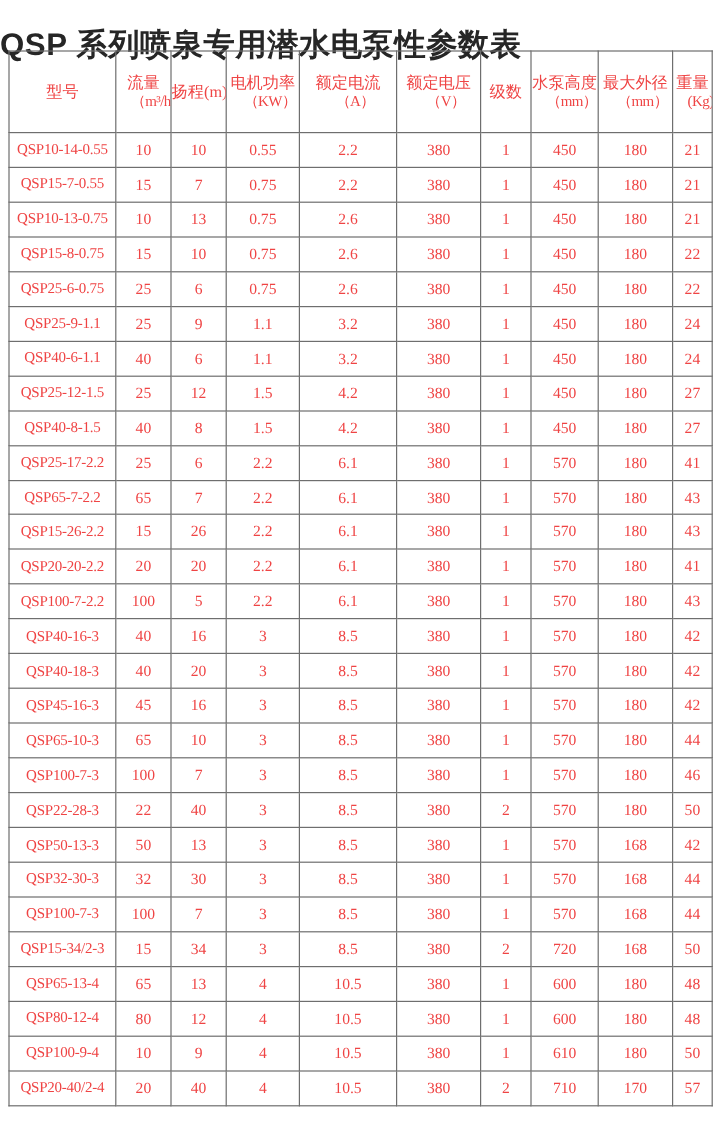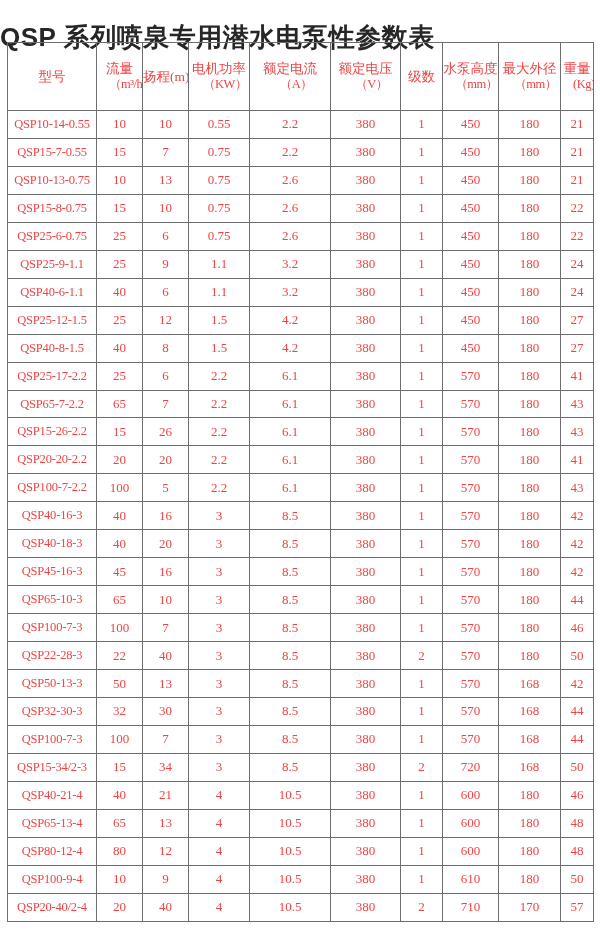--- a/index.html
+++ b/index.html
@@ -406,32 +406,20 @@
         <td class="cell-head">34</td>
         <td class="cell-power">3</td>
         <td class="cell-current">8.5</td>
         <td class="cell-voltage">380</td>
         <td class="cell-stages">2</td>
         <td class="cell-pump-height">720</td>
         <td class="cell-max-od">168</td>
         <td class="cell-weight">50</td>
       </tr>
       <tr>
-        <td class="cell-model">QSP40-21-4</td>
-        <td class="cell-flow">40</td>
-        <td class="cell-head">21</td>
-        <td class="cell-power">4</td>
-        <td class="cell-current">10.5</td>
-        <td class="cell-voltage">380</td>
-        <td class="cell-stages">1</td>
-        <td class="cell-pump-height">600</td>
-        <td class="cell-max-od">180</td>
-        <td class="cell-weight">46</td>
-      </tr>
-      <tr>
         <td class="cell-model">QSP65-13-4</td>
         <td class="cell-flow">65</td>
         <td class="cell-head">13</td>
         <td class="cell-power">4</td>
         <td class="cell-current">10.5</td>
         <td class="cell-voltage">380</td>
         <td class="cell-stages">1</td>
         <td class="cell-pump-height">600</td>
         <td class="cell-max-od">180</td>
         <td class="cell-weight">48</td>

